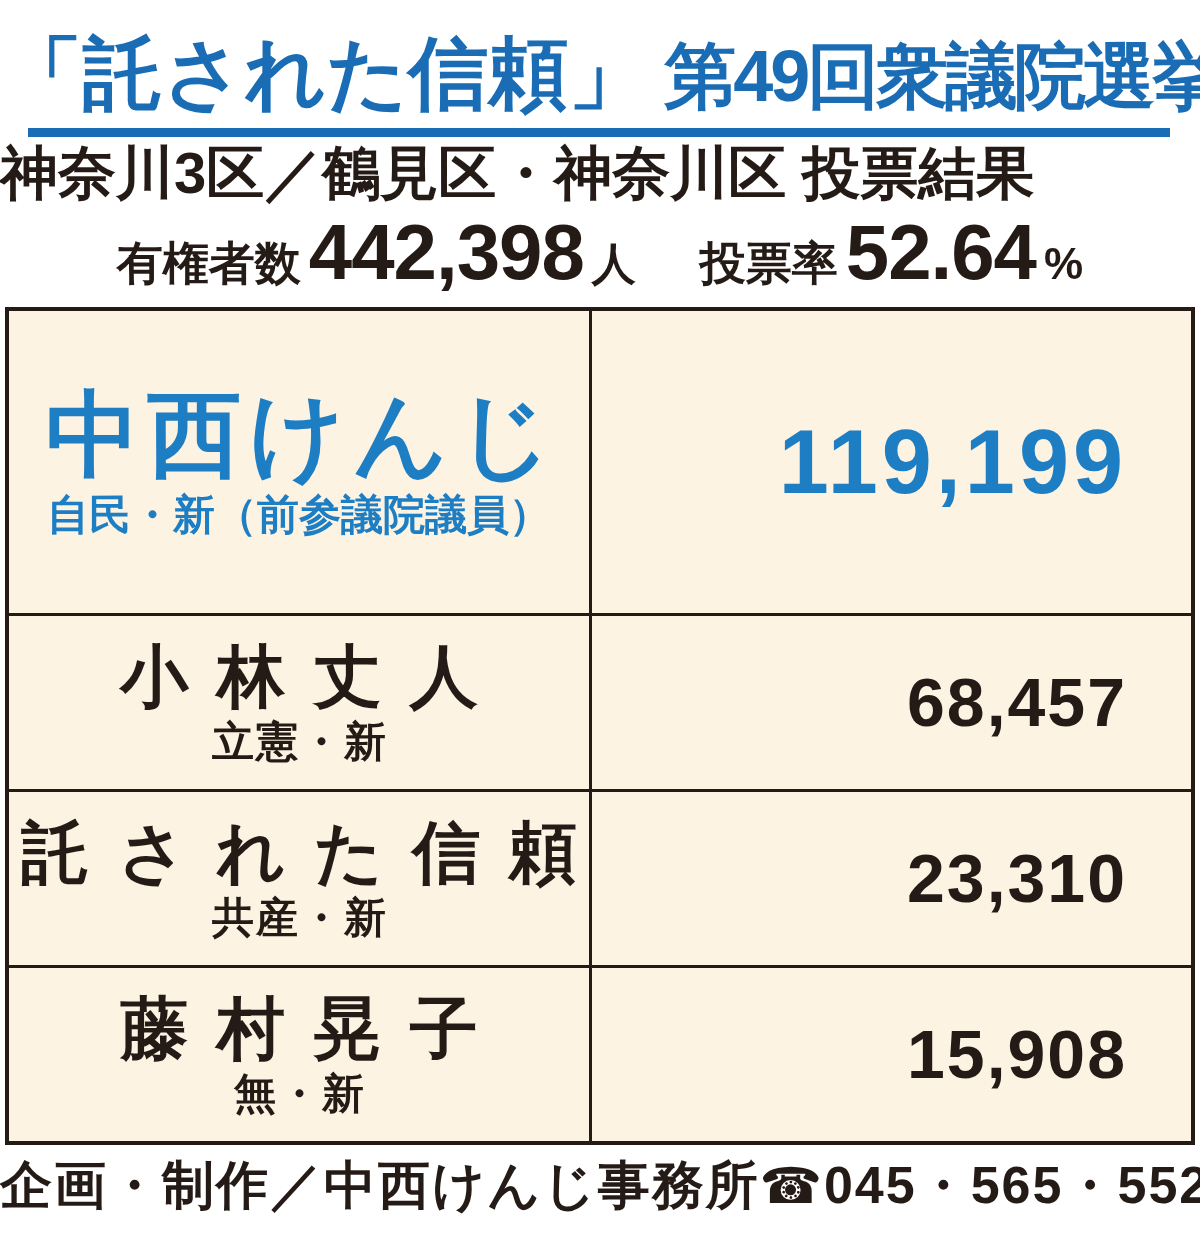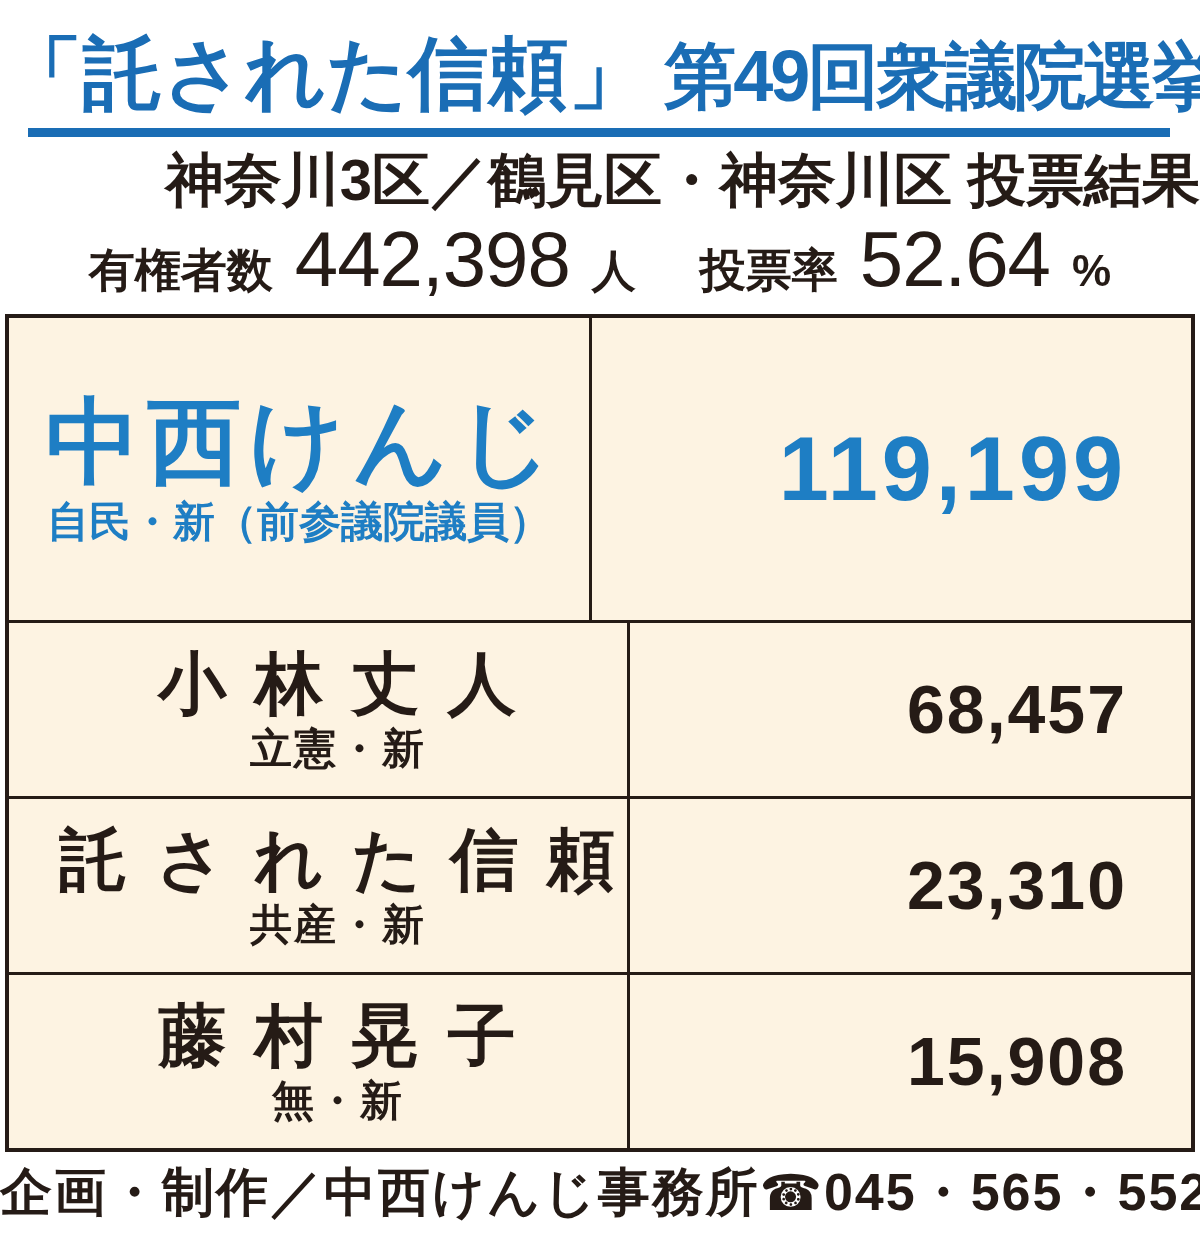--- a/index.html
+++ b/index.html
@@ -23,37 +23,37 @@
     font-family:"Liberation Serif","DejaVu Serif",serif;
     font-weight:bold;font-size:80px;line-height:1;color:var(--title-blue);
   }
   .header .election{
     font-weight:bold;font-size:72px;line-height:1;letter-spacing:-3px;
     color:var(--title-blue);padding-bottom:2px;
   }
   .rule{height:9px;background:var(--title-blue);margin:14px 30px 0 28px;}
   
   .subtitle{
-    margin-top:11px;text-align:right;font-weight:bold;font-size:58px;
+    margin-top:4px;text-align:left;font-weight:bold;font-size:58px;
     line-height:1.1;letter-spacing:0px;white-space:nowrap;
   }
   .stats{
     margin-top:8px;display:flex;justify-content:center;align-items:baseline;
     white-space:nowrap;
   }
   .stat-label{font-size:46px;font-weight:bold;line-height:1;}
-  .stat-num{font-size:78px;font-weight:normal;line-height:1;letter-spacing:-1px;margin:0 22px;}
+  .stat-num{font-size:78px;font-weight:bold;line-height:1;letter-spacing:-1px;margin:0 8px;}
   .stat-unit{font-size:44px;font-weight:bold;line-height:1;}
   .stat-gap{display:inline-block;width:64px;}
   
   .results{
     margin:16px 5px 0 5px;border:4px solid var(--ink);background:var(--cream);
   }
   .row{display:flex;}
-  .row + .row{border-top:3px solid var(--ink);padding-left:38px;}
+  .row + .row{border-top:3px solid var(--ink);}
   .name-cell{
     width:583px;border-right:3px solid var(--ink);
     display:flex;flex-direction:column;align-items:center;justify-content:center;
     gap:8px;padding:6px 0;
   }
   .votes-cell{
     flex:1;display:flex;align-items:center;justify-content:flex-end;
     padding-right:64px;
   }
   .row{height:176px;}

